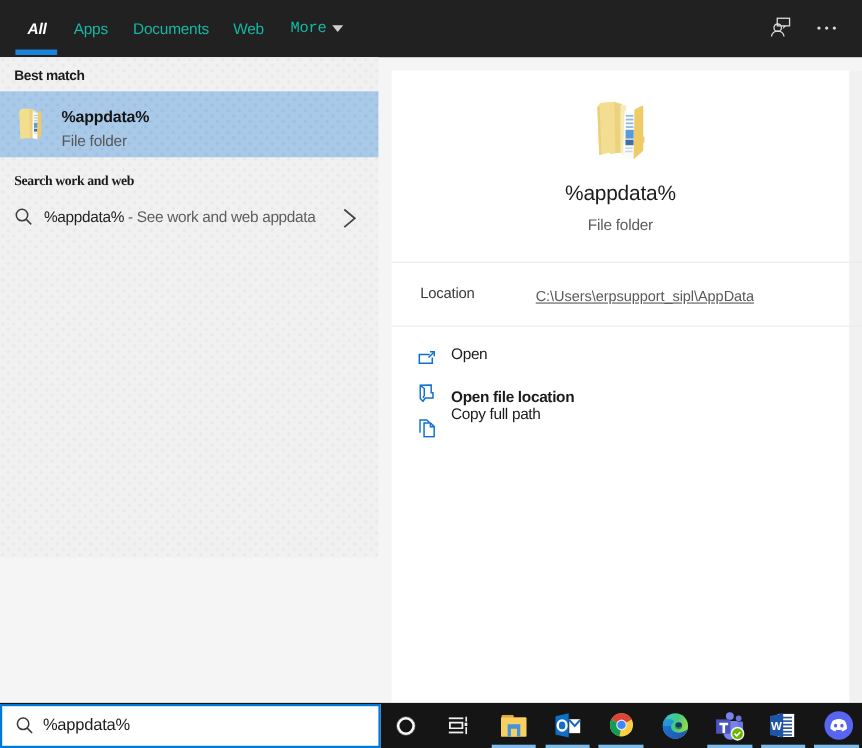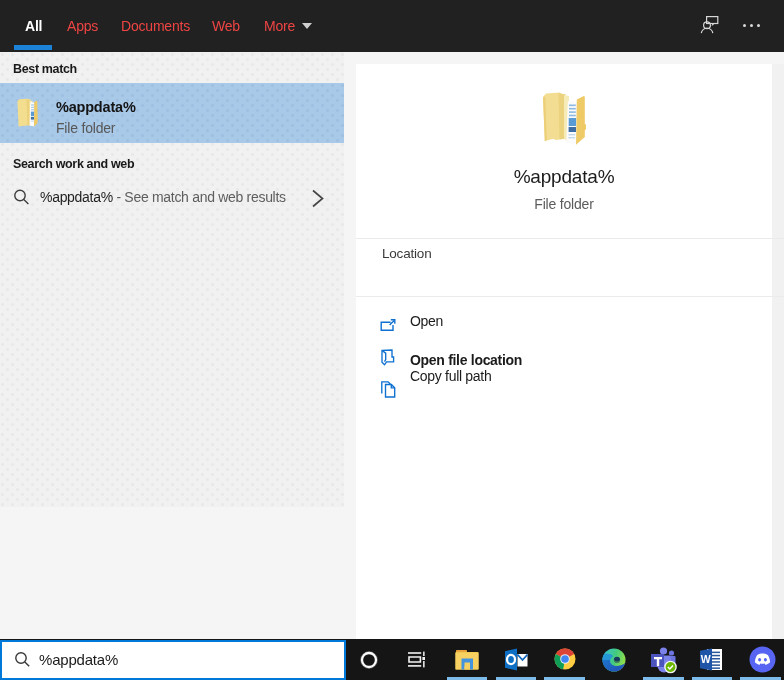--- a/index.html
+++ b/index.html
@@ -1,66 +1,66 @@
 <!DOCTYPE html>
 <html><head>
 <meta charset="utf-8">
 <style>
   * { margin:0; padding:0; box-sizing:border-box; }
   html,body { width:784px; height:680px; overflow:hidden; }
   body { font-family:"Liberation Sans", sans-serif; background:#f5f5f5; position:relative; }
   .abs { position:absolute; }
   
   #topbar { left:0; top:0; width:784px; height:52px; background:#212121; }
-  .tab { top:18px; font-size:14px; letter-spacing:-0.2px; color:#ef4444; white-space:nowrap; }
+  .tab { top:18px; font-size:14px; letter-spacing:-0.2px; color:#14b8a6; white-space:nowrap; }
   .tab.on { color:#ffffff; font-weight:bold; }
   #tab-underline { left:14px; top:45px; width:38px; height:5px; background:#1c82d8; }
   .caret { left:302px; top:23px; width:0; height:0; border-left:5px solid transparent; border-right:5px solid transparent; border-top:6px solid #cfcfcf; }
   
   #leftpanel { left:0; top:52px; width:344px; height:455px; background:#f1f1f1;
     background-image: radial-gradient(circle at 2.5px 2.5px, rgba(100,100,100,0.06) 1.1px, transparent 1.9px),
                       radial-gradient(circle at 2.5px 2.5px, rgba(100,100,100,0.06) 1.1px, transparent 1.9px);
     background-size: 10px 10px, 10px 10px;
     background-position: 0 0, 5px 5px; }
   .h-sec { font-size:12.5px; font-weight:bold; color:#1a1a1a; letter-spacing:-0.35px; }
   #bestmatch { left:13px; top:10px; }
   #hlrow { left:0; top:31px; width:344px; height:60px; background:#a9c9e9;
     background-image: radial-gradient(circle at 2.5px 2.5px, rgba(40,70,120,0.07) 1.1px, transparent 1.9px),
                       radial-gradient(circle at 2.5px 2.5px, rgba(40,70,120,0.07) 1.1px, transparent 1.9px);
     background-size: 10px 10px, 10px 10px;
     background-position: 0 0, 5px 5px; }
   #hl-title { left:56px; top:16px; font-size:14.5px; font-weight:bold; color:#141414; letter-spacing:-0.2px; }
   #hl-sub { left:56px; top:37px; font-size:14px; color:#575757; letter-spacing:-0.2px; }
-  #searchweb { left:13px; top:105px; }
+  #searchweb { left:13px; top:105px;font-family:Liberation Serif, serif; }
   #srow-text { left:40px; top:137px; font-size:14px; color:#1f1f1f; letter-spacing:-0.3px; white-space:nowrap; }
   #srow-text .gray { color:#5e5e5e; }
   
   #card { left:356px; top:64px; width:428px; height:575px; background:#ffffff; }
   #scrollstrip { left:416px; top:0; width:12px; height:575px; background:#f1f1f1; }
   #big-title { left:0; top:102px; width:416px; text-align:center; font-size:19px; color:#1c1c1c; letter-spacing:-0.2px; }
   #big-sub { left:0; top:132px; width:416px; text-align:center; font-size:14px; color:#5c5c5c; letter-spacing:-0.2px; }
   .sep { left:0; width:428px; height:1px; background:#ebebeb; }
-  #loc-label { left:26px; top:182px; font-size:13.5px; color:#3a3a3a; letter-spacing:-0.2px; }
+  #loc-label { left:26px; top:195px; font-size:13.5px; color:#3a3a3a; letter-spacing:-0.2px; }
   #loc-link { left:131px; top:198px; font-size:13.2px; color:#595959; letter-spacing:-0.05px; text-decoration:underline; }
   .act-text { left:54px; font-size:14px; color:#1b1b1b; letter-spacing:-0.3px; }
   
   #taskbar { left:0; top:639px; width:784px; height:41px; background:#151515; }
   #searchbox { left:0; top:640px; width:346px; height:40px; background:#ffffff; border:2px solid #0078d7; }
   #sb-text { left:39px; top:650.5px; font-size:15px; color:#1b1b1b; letter-spacing:-0.2px; }
   .tbul { top:677px; height:3px; background:#7cbbea; }
 </style>
 </head>
 <body>
 
   <div id="topbar" class="abs">
-    <div class="abs tab on" style="left:25px;">All</div>
+    <div class="abs tab on" style="left:25px;font-style:italic;">All</div>
     <div class="abs tab" style="left:67px;">Apps</div>
     <div class="abs tab" style="left:121px;text-align:center;">Documents</div>
     <div class="abs tab" style="left:212px;">Web</div>
-    <div class="abs tab" style="left:264px;">More</div>
+    <div class="abs tab" style="left:264px;font-family:Liberation Mono, monospace;">More</div>
     <div class="abs caret"></div>
     <div class="abs" id="tab-underline"></div>
     <svg class="abs" style="left:700px; top:15px;" width="20" height="19" viewBox="0 0 20 19">
       <g fill="none" stroke="#d8d8d8" stroke-width="1.2">
         <rect x="6.6" y="1.6" width="11.2" height="6.9"></rect>
         <polygon points="12.3,8.6 11.6,11.3 14.8,8.6" fill="#d8d8d8" stroke="none"></polygon>
         <circle cx="7" cy="10.2" r="3.4"></circle>
         <path d="M1.3,18.2 a5.8,5.8 0 0 1 11.5,0"></path>
       </g>
     </svg>
@@ -90,21 +90,21 @@
         <polygon points="17.2,4 20.3,2.6 20.8,23.8 20,24 20.8,25 17,28.6" fill="#efcb68"></polygon>
       </svg>
       <div class="abs" id="hl-title">%appdata%</div>
       <div class="abs" id="hl-sub">File folder</div>
     </div>
     <div class="abs h-sec" id="searchweb">Search work and web</div>
     <svg class="abs" style="left:13px; top:136px;" width="18" height="18" viewBox="0 0 18 18">
       <circle cx="7" cy="7.5" r="5.2" fill="none" stroke="#3d3d3d" stroke-width="1.4"></circle>
       <line x1="10.8" y1="11.4" x2="15.4" y2="16" stroke="#3d3d3d" stroke-width="1.4"></line>
     </svg>
-    <div class="abs" id="srow-text">%appdata%<span class="gray"> - See match and web results</span></div>
+    <div class="abs" id="srow-text">%appdata%<span class="gray"> - See work and web appdata</span></div>
     <svg class="abs" style="left:311px; top:137px;" width="14" height="19" viewBox="0 0 14 19">
       <polyline points="2,1.5 11.5,9.5 2,17.5" fill="none" stroke="#464646" stroke-width="1.7"></polyline>
     </svg>
   </div>
 
   <div id="card" class="abs">
     <div class="abs" id="scrollstrip"></div>
     <svg class="abs" style="left:186px; top:27px;" width="44" height="55" viewBox="0 0 44 55">
       <polygon points="1,6 4,2.5 17.5,1.5 19.5,2.6 20,3 23.5,3.6 23.5,47.5 13.5,49 11.5,47.8 2.8,50" fill="#f2dd92"></polygon>
       <polygon points="16.5,2.2 23.5,3.6 23.5,47.5 17.5,48.4" fill="#ead27e"></polygon>
@@ -123,20 +123,21 @@
         <rect x="26.4" y="43" width="6.8" height="1.4"></rect>
         <rect x="26.3" y="46" width="6.8" height="1.4"></rect>
       </g>
       <polygon points="34.8,8.5 41.8,5 42.8,5.8 42.8,46 34,53.8" fill="#efcb68"></polygon>
       <polygon points="41.5,32.5 44,33.5 44,38.5 41.5,39.5" fill="#efcb68"></polygon>
     </svg>
     <div class="abs" id="big-title">%appdata%</div>
     <div class="abs" id="big-sub">File folder</div>
     <div class="abs sep" style="top:174px;"></div>
     <div class="abs" id="loc-label">Location</div>
+    <div class="abs" id="loc-link">C:\Users\erpsupport_sipl\AppData</div>
     <div class="abs sep" style="top:232px;"></div>
 
     <svg class="abs" style="left:24px; top:255px;" width="16" height="13" viewBox="0 0 16 13">
       <g fill="none" stroke="#0e70d1" stroke-width="1.4">
         <path d="M10.6,3.2 H1.2 V11.2 H13 V6"></path>
         <path d="M9.6,6 L14.2,1.4"></path>
         <path d="M10.8,0.8 H14.8 V4.8"></path>
       </g>
     </svg>
     <div class="abs act-text" style="top:249px;">Open</div>

